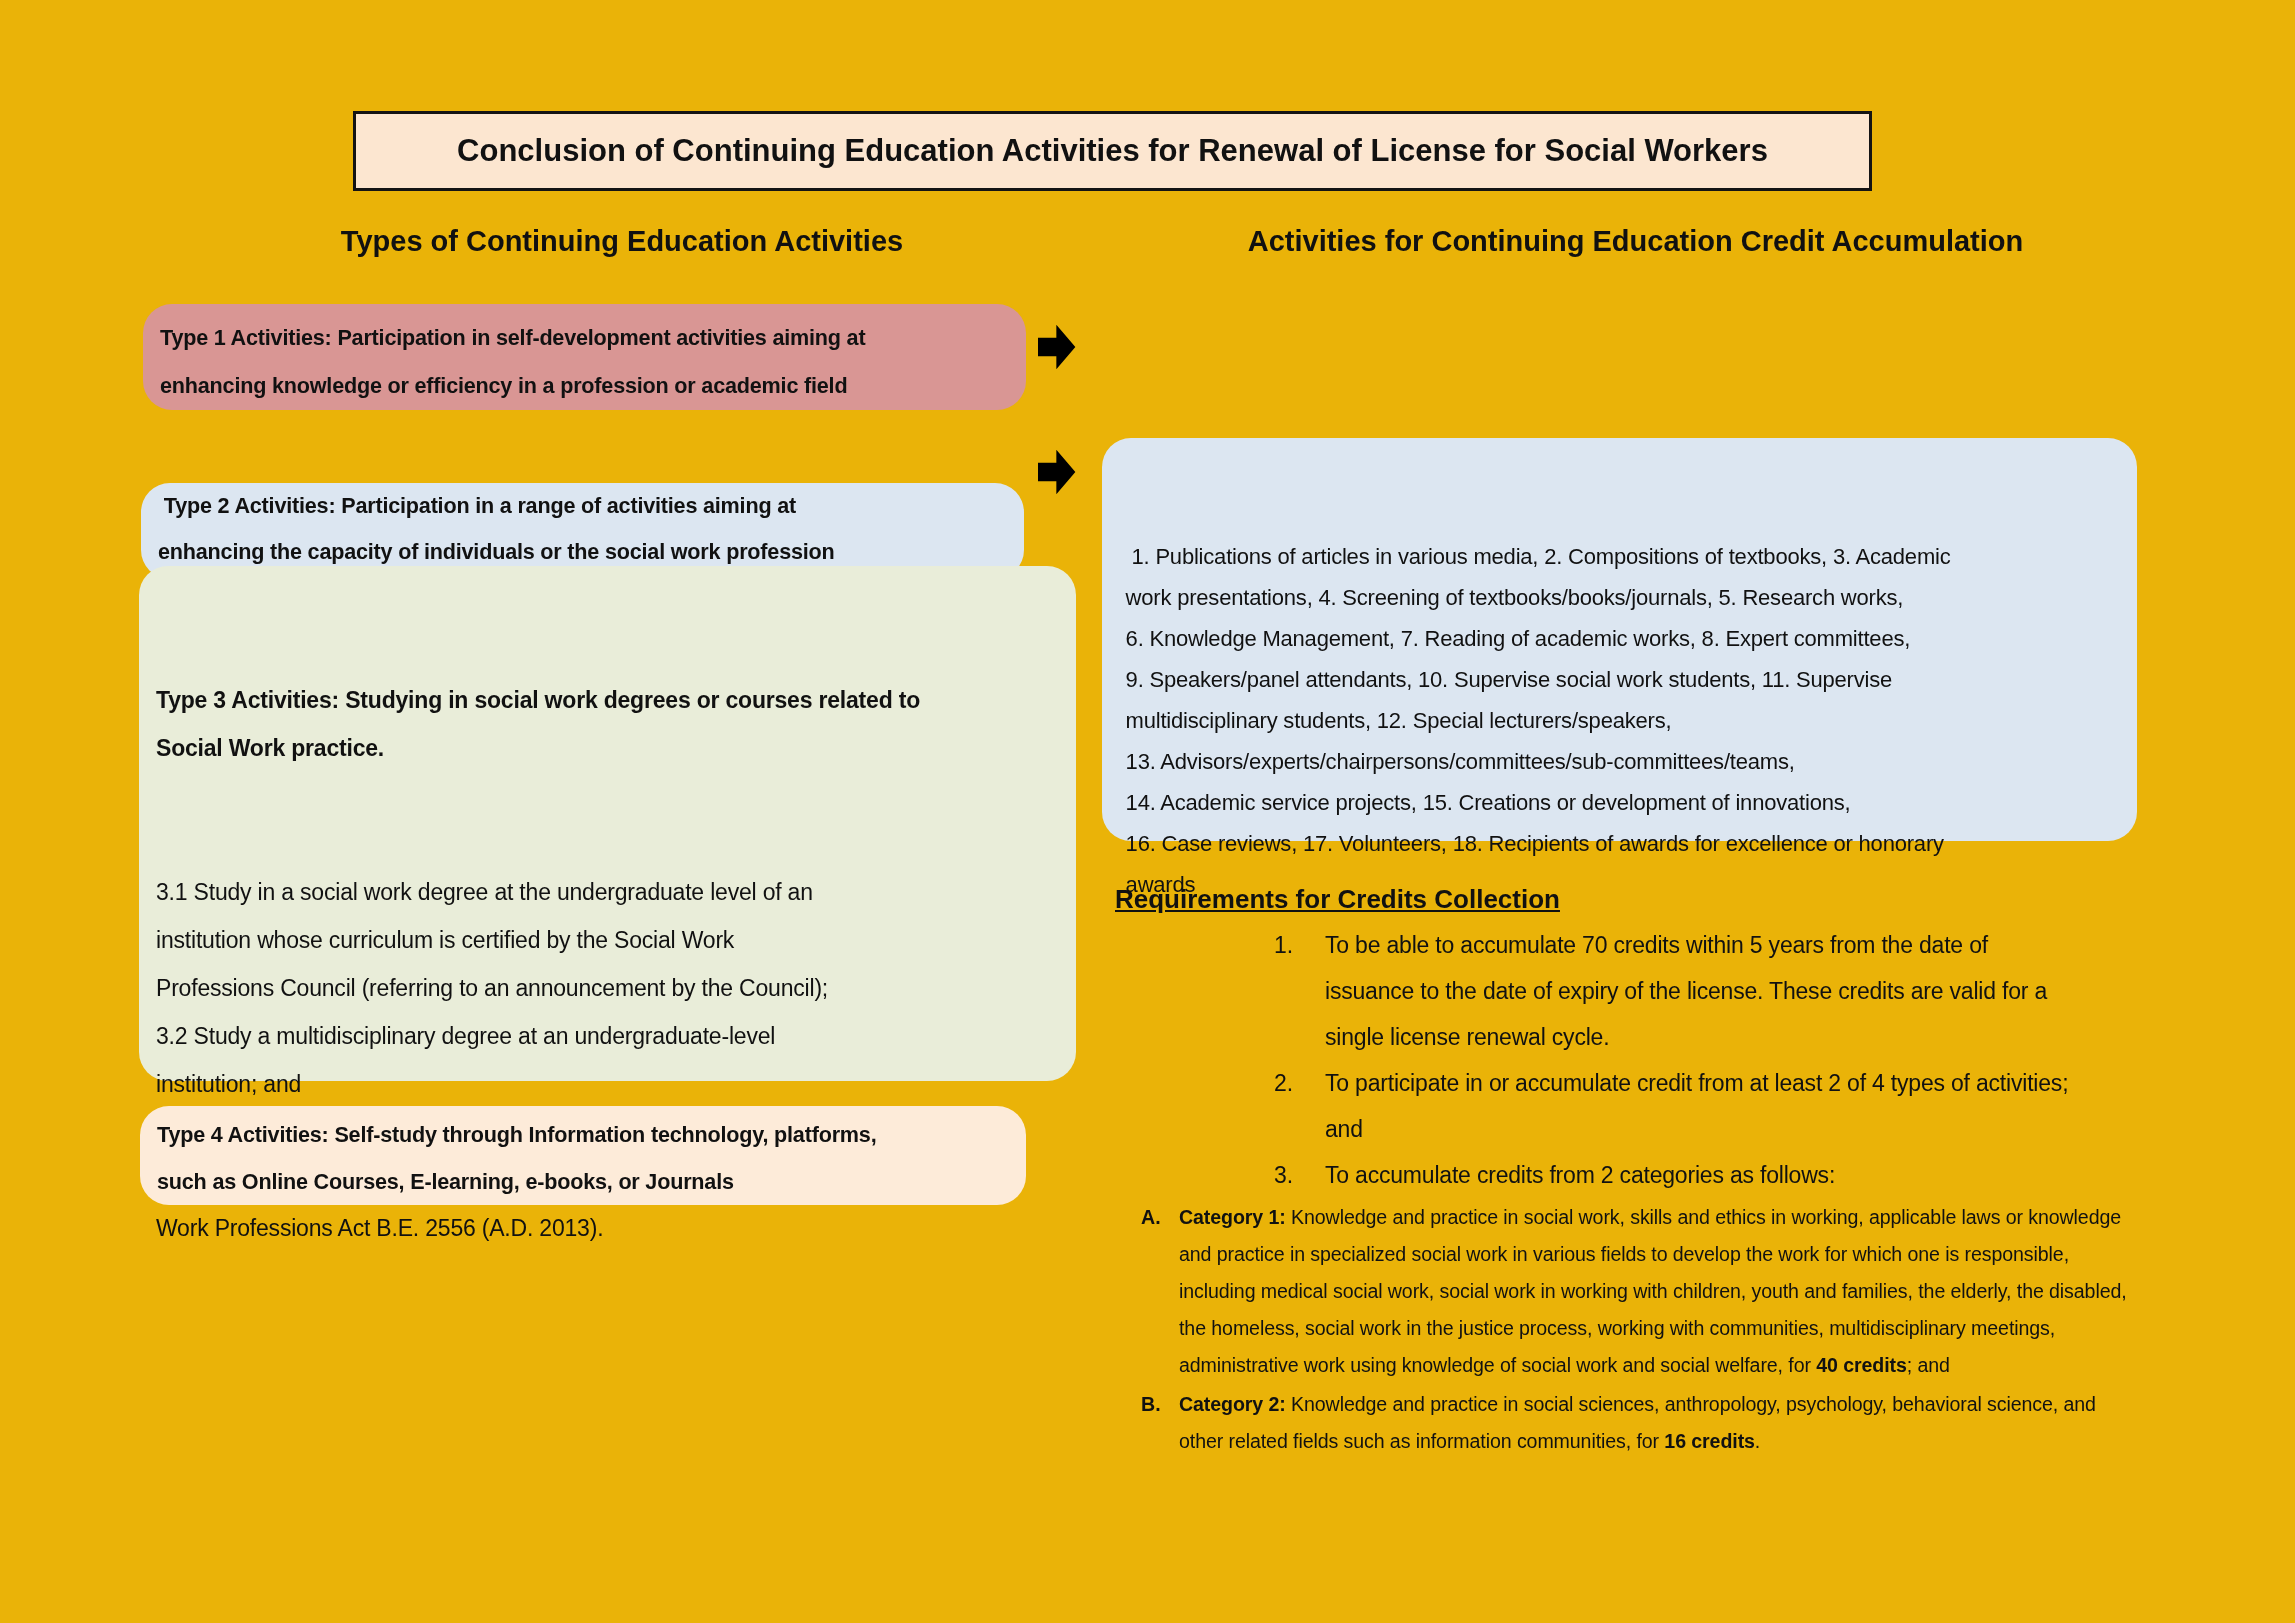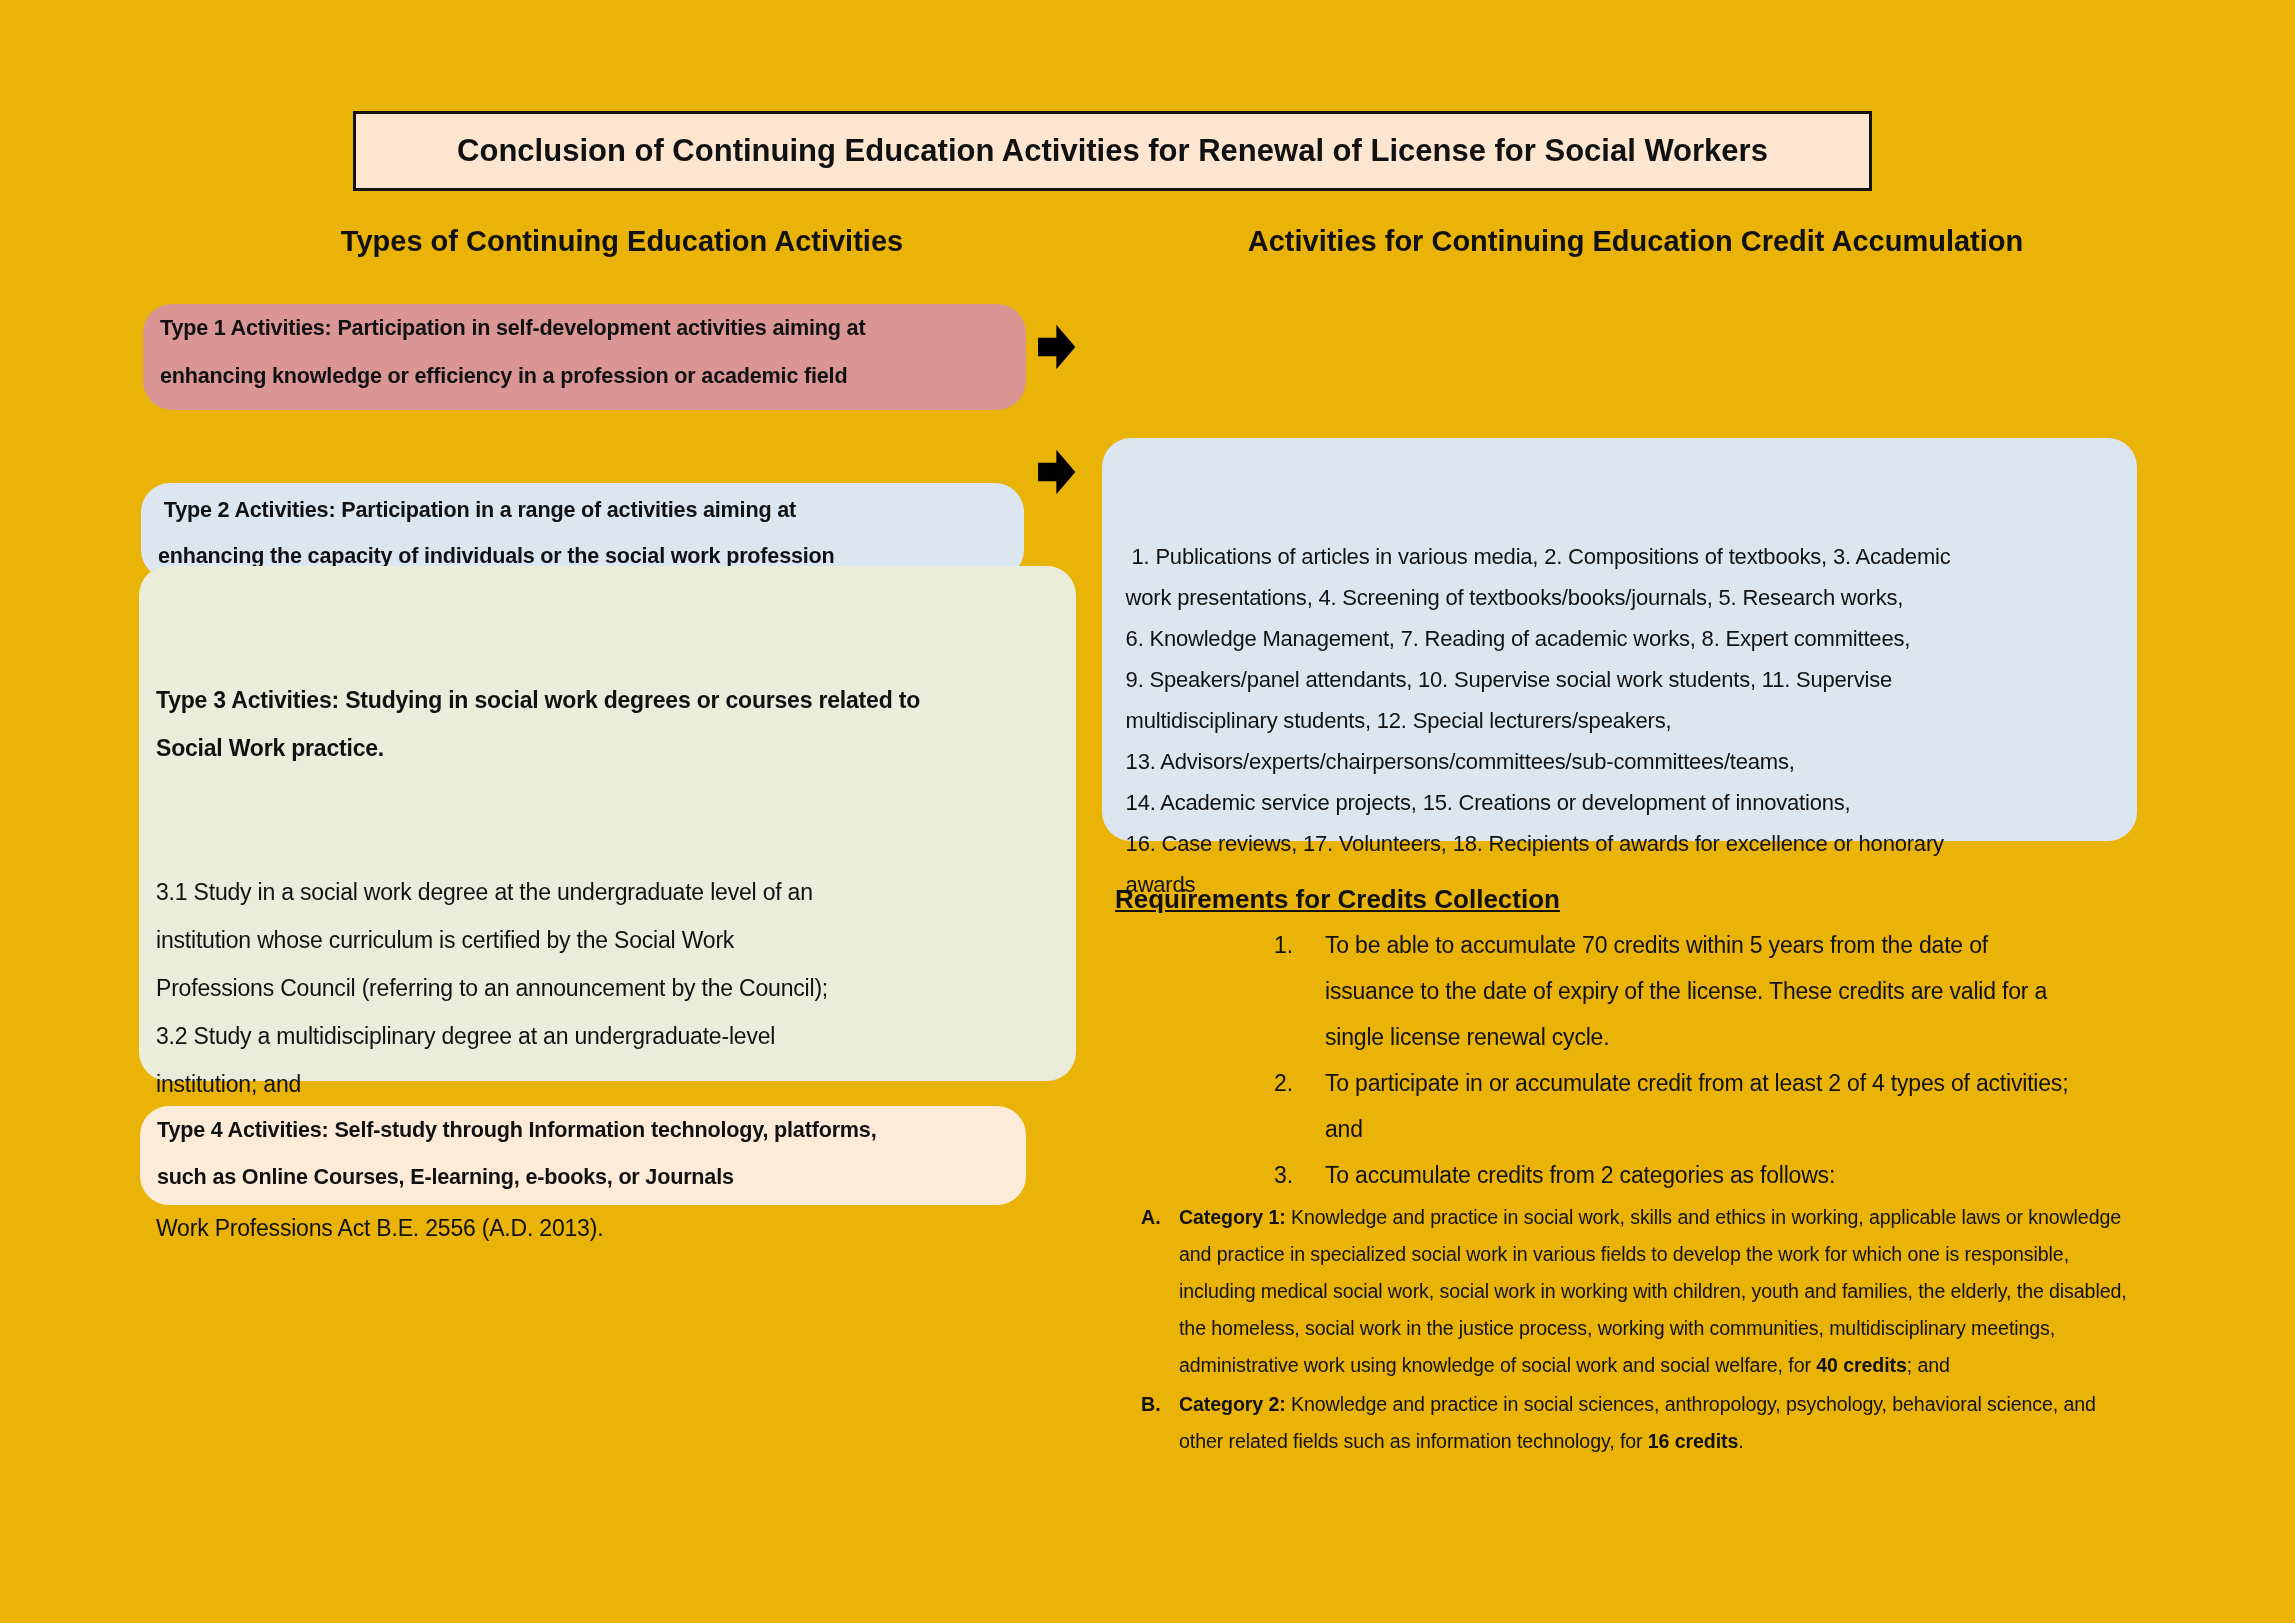--- a/index.html
+++ b/index.html
@@ -9,21 +9,21 @@
   .title-box{position:absolute;left:353px;top:111px;width:1519px;height:80px;
              border:3.3px solid #141414;box-sizing:border-box;
              display:flex;align-items:center;justify-content:center;}
   .title-text{font-size:31px;font-weight:bold;}
 
   .col-header{position:absolute;top:225px;font-size:29px;font-weight:bold;text-align:center;}
   .col-header.left{left:164px;width:916px;}
   .col-header.right{left:1145px;width:981px;}
 
   .box{position:absolute;box-sizing:border-box;border-radius:29px;white-space:pre-wrap;}
-  .vcenter{display:flex;flex-direction:column;justify-content:flex-start;}
+  .vcenter{display:flex;flex-direction:column;justify-content:flex-end;}
 
   .type1{left:143px;top:304px;width:883px;height:106px;padding:0 17px;
          font-weight:bold;font-size:21.6px;line-height:48px;letter-spacing:-0.2px;}
   .type2{left:141px;top:439px;width:883px;height:96px;padding:4px 17px;
          font-weight:bold;font-size:21.6px;line-height:46px;letter-spacing:-0.2px;margin-top:44px;}
   .type3{left:139px;top:566px;width:937px;height:515px;padding:13.7px 17px;
          font-size:23px;line-height:48px;letter-spacing:-0.2px;}
   .type3 .hdr{font-weight:bold;white-space:pre-wrap;}
   .type3 .bdy{white-space:pre-wrap;}
   .type4{left:140px;top:1106px;width:886px;height:99px;padding:0 17px;
@@ -129,18 +129,18 @@
       <div class="req-lines">To accumulate credits from 2 categories as follows:</div>
     </div>
 
     <div class="cat-item">
       <div class="cat-label">A.</div>
       <div class="cat-text"><b>Category 1:</b><span> Knowledge and practice in social work, skills and ethics in working, applicable laws or knowledge and practice in specialized social work in various fields to develop the work for which one is responsible, including medical social work, social work in working with children, youth and families, the elderly, the disabled, the homeless, social work in the justice process, working with communities, multidisciplinary meetings, administrative work using knowledge of social work and social welfare, for </span><b>40 credits</b><span>; and</span></div>
     </div>
 
     <div class="cat-item">
       <div class="cat-label">B.</div>
-      <div class="cat-text"><b>Category 2:</b><span> Knowledge and practice in social sciences, anthropology, psychology, behavioral science, and other related fields such as information technology, for </span><b>16 credits</b><span>.</span></div>
+      <div class="cat-text"><b>Category 2:</b><span> Knowledge and practice in social sciences, anthropology, psychology, behavioral science, and other related fields such as information communities, for </span><b>16 credits</b><span>.</span></div>
     </div>
   </div>
 
 </div>
 
 
 </body></html>

